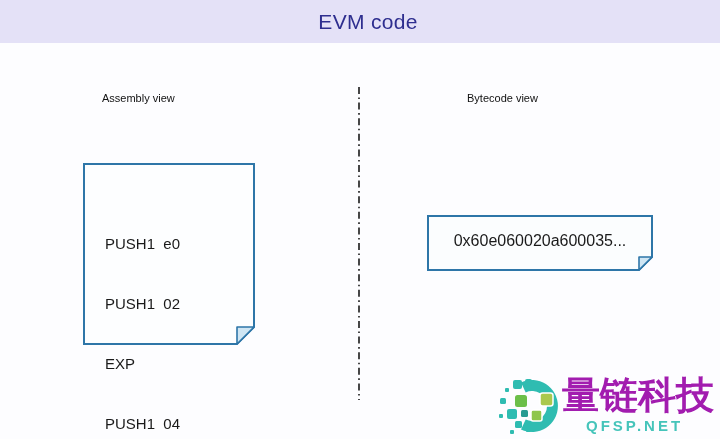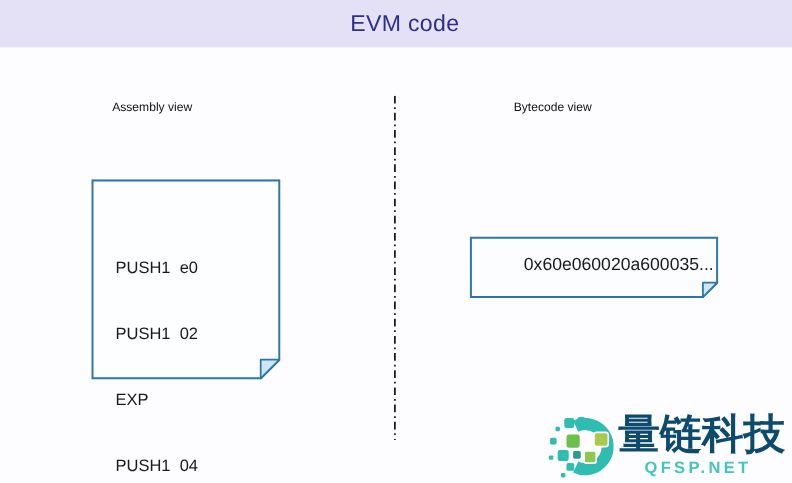--- a/index.html
+++ b/index.html
@@ -24,21 +24,21 @@
   .section-heading{
     position:absolute;top:92px;font-size:11px;color:#111;white-space:nowrap;text-align:right;
   }
   .heading-assembly{left:102px;}
   .heading-bytecode{left:467px;}
 
   
   .divider{position:absolute;left:354px;top:87px;width:10px;height:313px;}
 
   
-  .note{position:absolute;padding-left:45px;}
+  .note{position:absolute;}
   .note svg{position:absolute;left:0;top:0;}
   .note-assembly{left:83px;top:163px;width:172px;height:182px;}
   .note-bytecode{left:427px;top:215px;width:226px;height:40px;}
 
   .asm-code{
     position:absolute;left:22px;top:31px;width:140px;
     font-size:15px;line-height:20px;color:#1a1a1a;white-space:pre;
   }
   .asm-line{height:20px;}
 
@@ -46,21 +46,21 @@
     position:absolute;left:0;top:0;width:100%;height:52px;
     display:flex;align-items:center;justify-content:center;
     font-size:16px;color:#1a1a1a;
   }
 
   
   .watermark{position:absolute;left:496px;top:373px;width:224px;height:66px;}
   .wm-mark{position:absolute;left:0;top:0;width:62px;height:64px;}
   .wm-brand{
     position:absolute;left:66px;top:2px;width:158px;
-    font-size:38px;font-weight:bold;color:#0c4a6e;white-space:nowrap;
+    font-size:38px;font-weight:bold;color:#a21caf;white-space:nowrap;
     line-height:40px;
   }
   .wm-domain{
     position:absolute;left:90px;top:44px;
     font-size:15px;font-weight:bold;color:#45c4ba;letter-spacing:3px;text-align:center;
   }
 </style>
 </head>
 <body>
 

